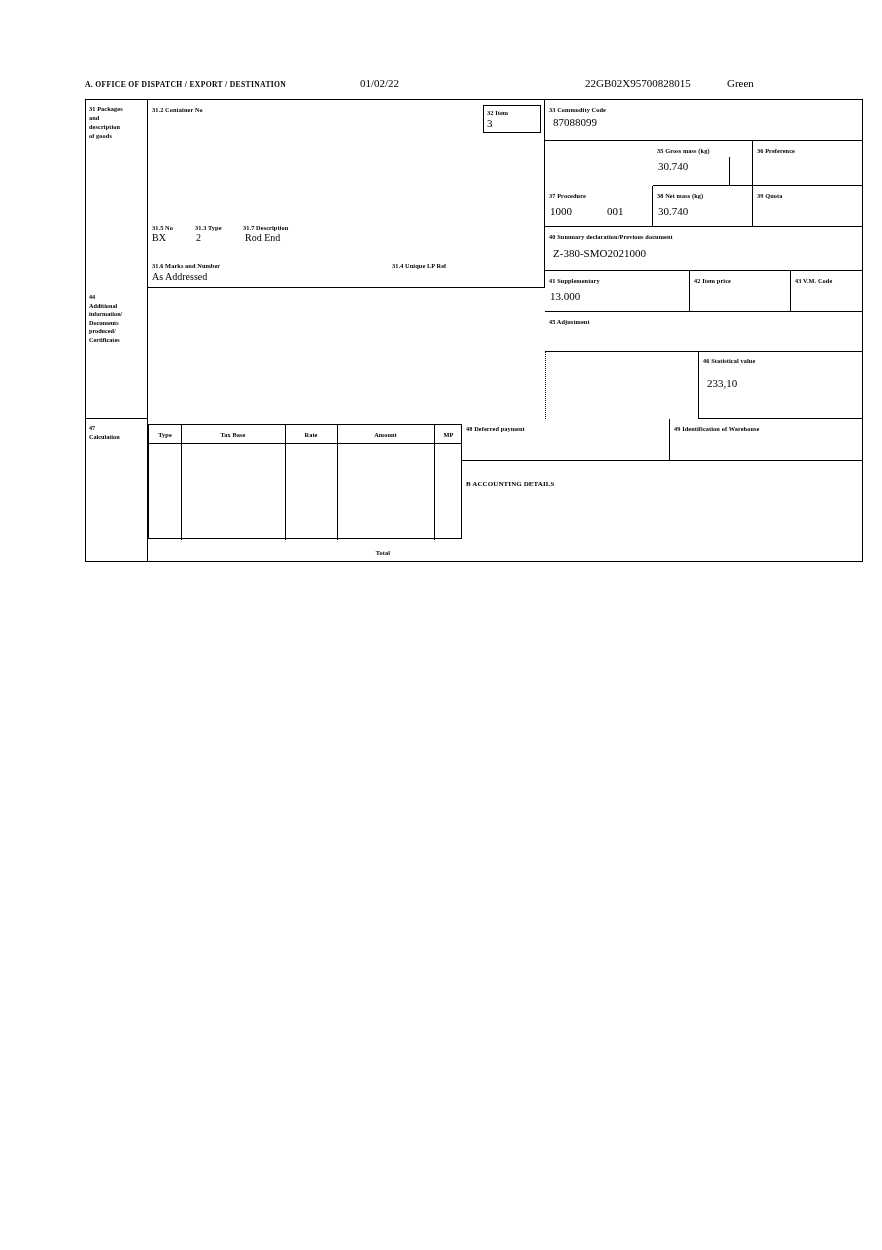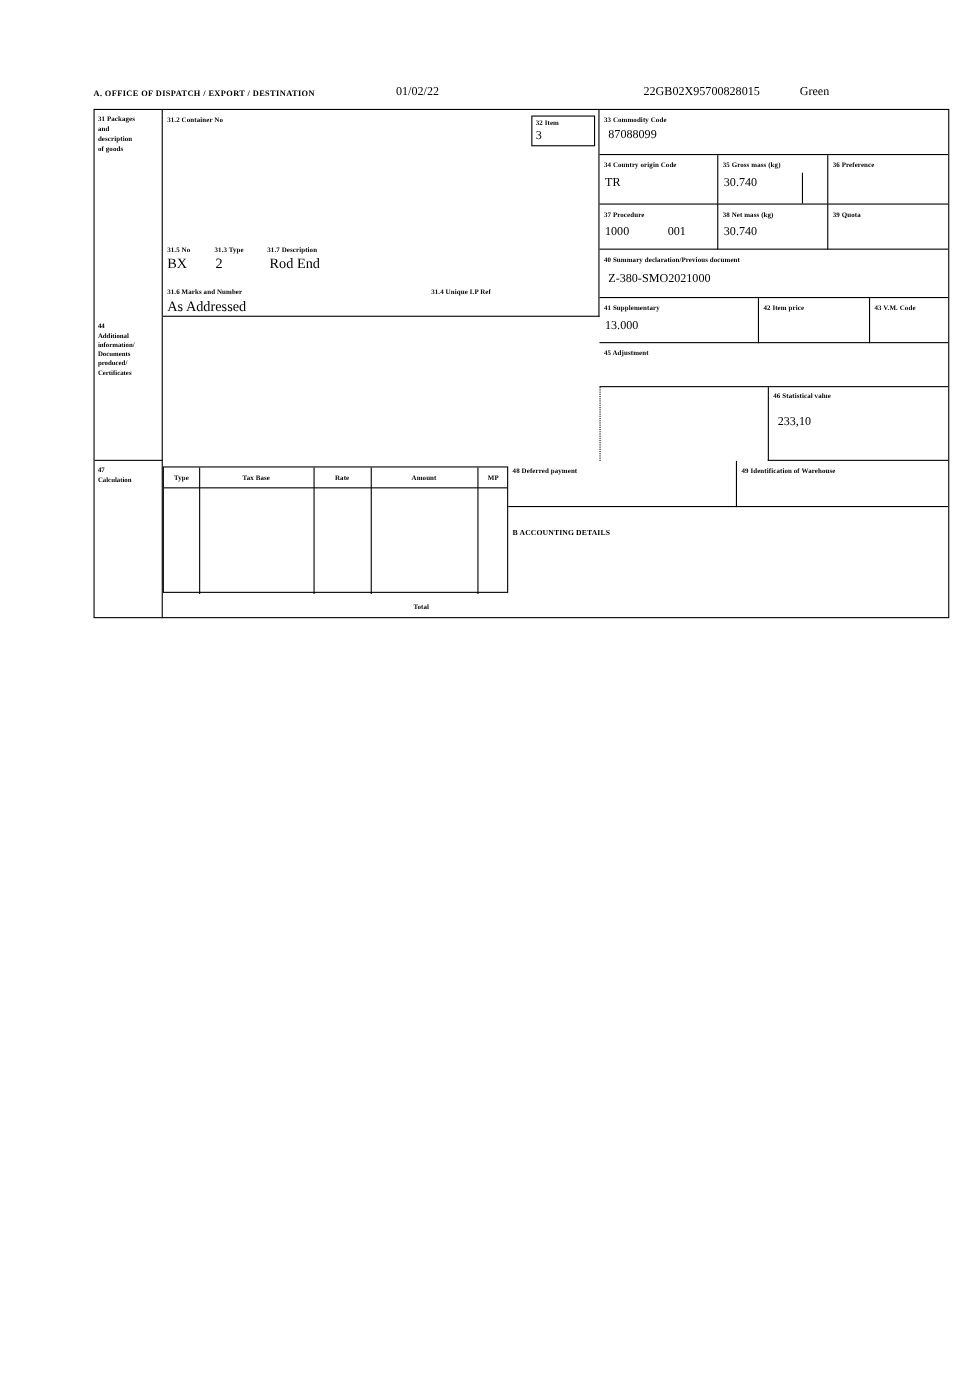--- a/index.html
+++ b/index.html
@@ -94,21 +94,21 @@
   }
   .val {
     font-size: 11px;
     line-height: 13px;
   }
   .val-sm {
     font-size: 9.6px;
     line-height: 12px;
   }
   .val-lg {
-    font-size: 13px;
+    font-size: 10px;
   }
   .center { text-align: center; }
 
   
   .dotted-v {
     position: absolute;
     border-left: 1px dotted #000;
   }
 </style>
 </head>
@@ -154,24 +154,20 @@
     <div class="cell box" style="left:397px; top:5px; width:58px; height:28px;">
       <div class="lbl" style="position:absolute; left:3px; top:2px;">32 Item</div>
       <div class="val" style="position:absolute; left:3px; top:11px;">3</div>
     </div>
 
     <div class="cell bb" style="left:459px; top:0; width:317px; height:41px;">
       <div class="lbl" style="position:absolute; left:4px; top:5px;">33 Commodity Code</div>
       <div class="val" style="position:absolute; left:8px; top:16px;">87088099</div>
     </div>
 
-    <div class="cell bb br" style="left:459px; top:41px; width:108px; height:45px;">
-      <div class="lbl" style="position:absolute; left:4px; top:5px;">34 Country origin Code</div>
-      <div class="val" style="position:absolute; left:5px; top:19px;">TR</div>
-    </div>
 
     <div class="cell bb br" style="left:567px; top:41px; width:100px; height:45px;">
       <div class="lbl" style="position:absolute; left:4px; top:5px;">35 Gross mass (kg)</div>
       <div class="val" style="position:absolute; left:5px; top:19px;">30.740</div>
       <div style="position:absolute; left:76px; top:16px; width:1px; height:28px; background:#000;"></div>
     </div>
 
     <div class="cell bb" style="left:667px; top:41px; width:109px; height:45px;">
       <div class="lbl" style="position:absolute; left:4px; top:5px;">36 Preference</div>
       <div class="val" style="position:absolute; left:5px; top:19px;"></div>

